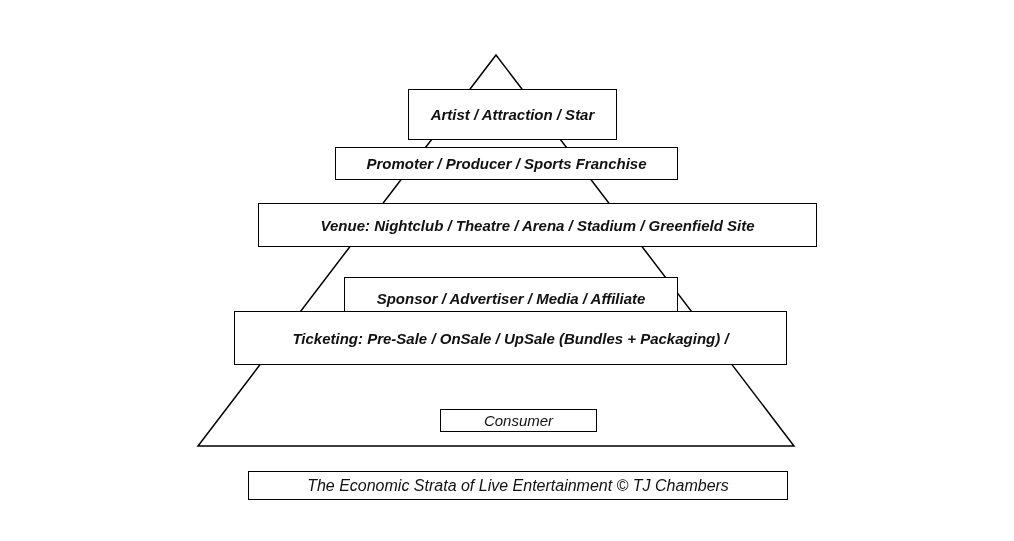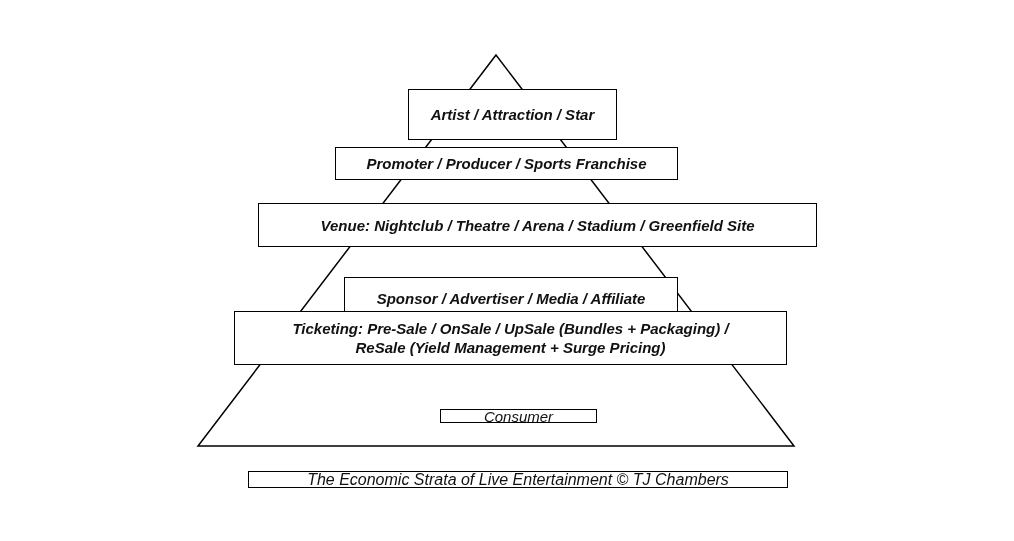--- a/index.html
+++ b/index.html
@@ -29,22 +29,21 @@
 <div class="box bold" style="left:258px;top:203px;width:559px;height:44px;">
   <span>Venue: Nightclub / Theatre / Arena / Stadium / Greenfield Site</span>
 </div>
 
 <div class="box bold" style="left:344px;top:277px;width:334px;height:42px;">
   <span>Sponsor / Advertiser / Media / Affiliate</span>
 </div>
 
 <div class="box bold" style="left:234px;top:311px;width:553px;height:54px;flex-direction:column;line-height:19px;">
   <span>Ticketing: Pre-Sale / OnSale / UpSale (Bundles + Packaging) /</span>
-  <span>ReSale (Yield Management + Surge Pricing)</span>
 </div>
 
-<div class="box reg" style="left:440px;top:409px;width:157px;height:14px;">
+<div class="box reg" style="left:440px;top:409px;width:157px;height:23px;">
   <span>Consumer</span>
 </div>
 
-<div class="box reg" style="left:248px;top:471px;width:540px;height:17px;font-size:16px;">
+<div class="box reg" style="left:248px;top:471px;width:540px;height:29px;font-size:16px;">
   <span>The Economic Strata of Live Entertainment © TJ Chambers</span>
 </div>
 
 </body></html>

